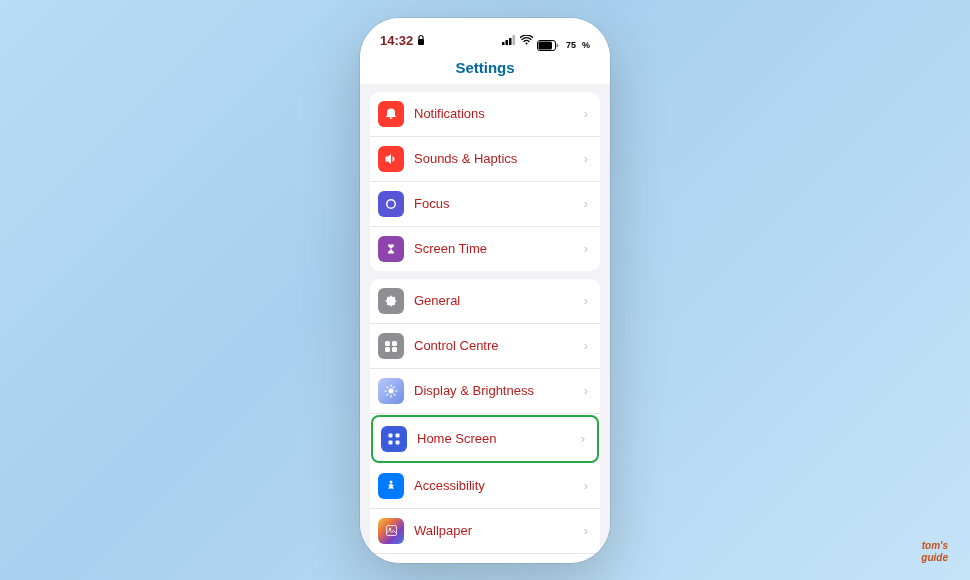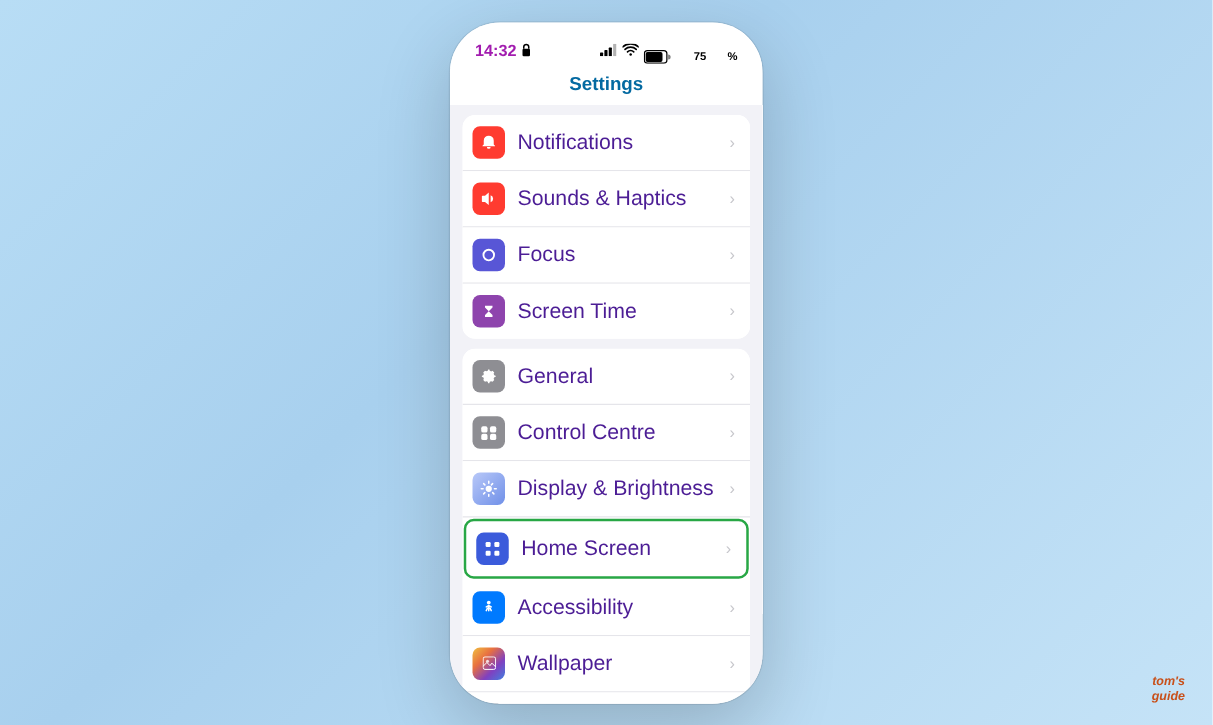--- a/index.html
+++ b/index.html
@@ -32,21 +32,21 @@
       justify-content: space-between;
       align-items: center;
       padding: 12px 20px 4px 20px;
       background: #fff;
       flex-shrink: 0;
     }
 
     .status-time {
       font-size: 13px;
       font-weight: 600;
-      color: #a21caf;
+      color: #7f1d1d;
       display: flex;
       align-items: center;
       gap: 3px;
     }
 
     .status-icons {
       display: flex;
       align-items: center;
       gap: 4px;
     }
@@ -54,21 +54,21 @@
     .status-icons svg {
       display: block;
     }
 
     .battery-icon {
       font-size: 10px;
       font-weight: 600;
       color: #000;
       display: flex;
       align-items: center;
-      gap: 17px;
+      gap: 6px;
       margin-top: 10px;
     }
 
     .settings-header {
       text-align: center;
       font-size: 15px;
       font-weight: 600;
       color: #0369a1;
       padding: 4px 0 8px 0;
       background: #fff;
@@ -120,22 +120,22 @@
       flex-shrink: 0;
       display: flex;
       align-items: center;
       justify-content: center;
       font-size: 13px;
       color: #fff;
     }
 
     .row-label {
       flex: 1;
-      font-size: 17px;
-      color: #4c1d95;
+      font-size: 13px;
+      color: #b91c1c;
     }
 
     .row-chevron {
       color: #c7c7cc;
       font-size: 13px;
       margin-left: 4px;
     }
 
     
     .icon-red { background: #ff3b30; }

